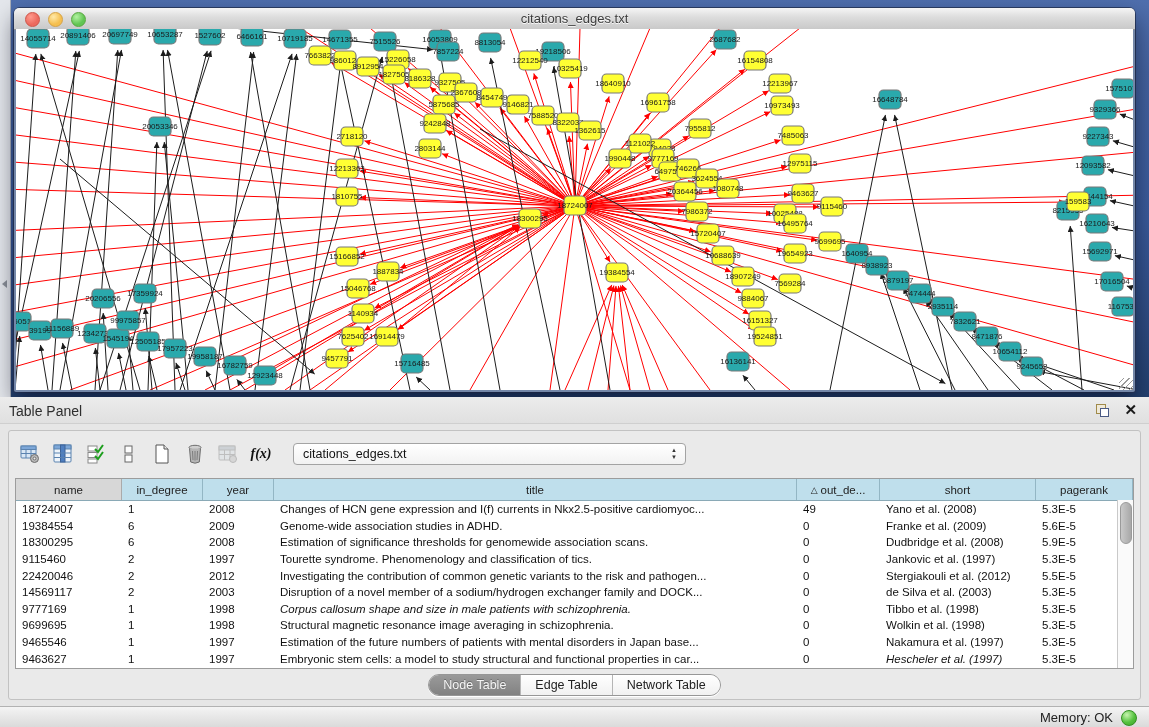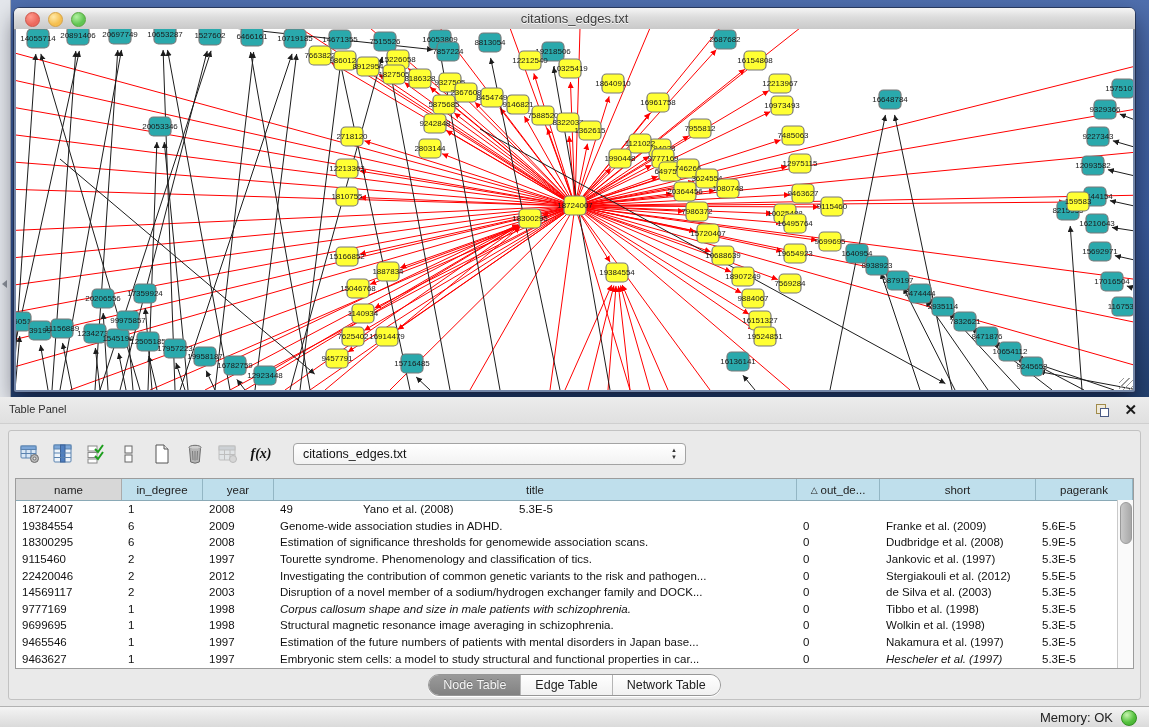--- a/index.html
+++ b/index.html
@@ -19,21 +19,21 @@
   .light.yellow{background:radial-gradient(circle at 35% 30%,#ffe9a8,#f5bf4f 60%);border:1px solid #d6a243;}
   .light.green{background:radial-gradient(circle at 35% 30%,#b3f2a1,#61c554 60%);border:1px solid #58a73e;}
   .wtitle{position:absolute;left:0;right:0;top:3px;text-align:center;font-size:13px;color:#3c3c3c;text-shadow:0 1px 0 #fafafa;}
   .gview{position:absolute;left:2px;right:2px;top:21px;bottom:2px;background:#fff;overflow:hidden;}
   .gview svg{display:block;}
   .grip{position:absolute;right:2px;bottom:2px;width:14px;height:12px;
     background:repeating-linear-gradient(135deg,transparent 0 3px,#9a9a9a 3px 4px);}
   
   .tpanel{position:absolute;left:0;top:397px;width:1149px;height:309px;background:#e6e6e6;}
   .tpanel-hdr{position:absolute;left:0;top:0;right:0;height:26px;background:linear-gradient(180deg,#ececec,#e0e0e0);border-bottom:1px solid #cfcfcf;}
-  .tpanel-title{position:absolute;left:9px;top:6px;font-size:11px;color:#2e2e2e;}
+  .tpanel-title{position:absolute;left:9px;top:6px;font-size:14px;color:#2e2e2e;}
   .float-ic{position:absolute;right:40px;top:7px;width:13px;height:13px;}
   .float-ic .sq1{position:absolute;left:0;top:0;width:8px;height:8px;border:1.5px solid #a08a4a;background:#efe9d8;}
   .float-ic .sq2{position:absolute;right:0;bottom:0;width:7px;height:7px;border:1.5px solid #4a5a84;background:#fff;}
   .close-ic{position:absolute;right:12px;top:4px;font-size:15px;font-weight:bold;color:#1a1a1a;cursor:default;}
   .content-panel{position:absolute;left:8px;right:8px;top:33px;height:268px;background:#eaeaea;border:1px solid #c2c2c2;border-radius:3px;}
   .toolbar{position:absolute;left:8px;top:8px;height:30px;display:flex;align-items:center;gap:7px;}
   .tbtn{width:26px;height:26px;display:flex;align-items:center;justify-content:center;border-radius:3px;}
   .tbtn svg{display:block;}
   .fx{font-family:"Liberation Serif",serif;font-style:italic;font-weight:bold;font-size:14px;color:#111;}
   .combo{margin-left:12px;width:393px;height:22px;border:1px solid #a3a3a3;border-radius:4px;
@@ -603,20 +603,21 @@
           </div>
           <div class="th" style="flex: 0 0 97px;">
             <span>pagerank</span>
           </div>
         </div>
       <div id="tbody">
           <div class="trow">
             <div class="td" style="flex: 0 0 106px;">18724007</div>
             <div class="td" style="flex: 0 0 81px;">1</div>
             <div class="td" style="flex: 0 0 71px;">2008</div>
+            <div class="td" style="flex: 1 1 auto;">Changes of HCN gene expression and I(f) currents in Nkx2.5-positive cardiomyoc...</div>
             <div class="td" style="flex: 0 0 83px;">49</div>
             <div class="td" style="flex: 0 0 156px;">Yano et al. (2008)</div>
             <div class="td" style="flex: 0 0 97px;">5.3E-5</div>
           </div>
           <div class="trow">
             <div class="td" style="flex: 0 0 106px;">19384554</div>
             <div class="td" style="flex: 0 0 81px;">6</div>
             <div class="td" style="flex: 0 0 71px;">2009</div>
             <div class="td" style="flex: 1 1 auto;">Genome-wide association studies in ADHD.</div>
             <div class="td" style="flex: 0 0 83px;">0</div>

